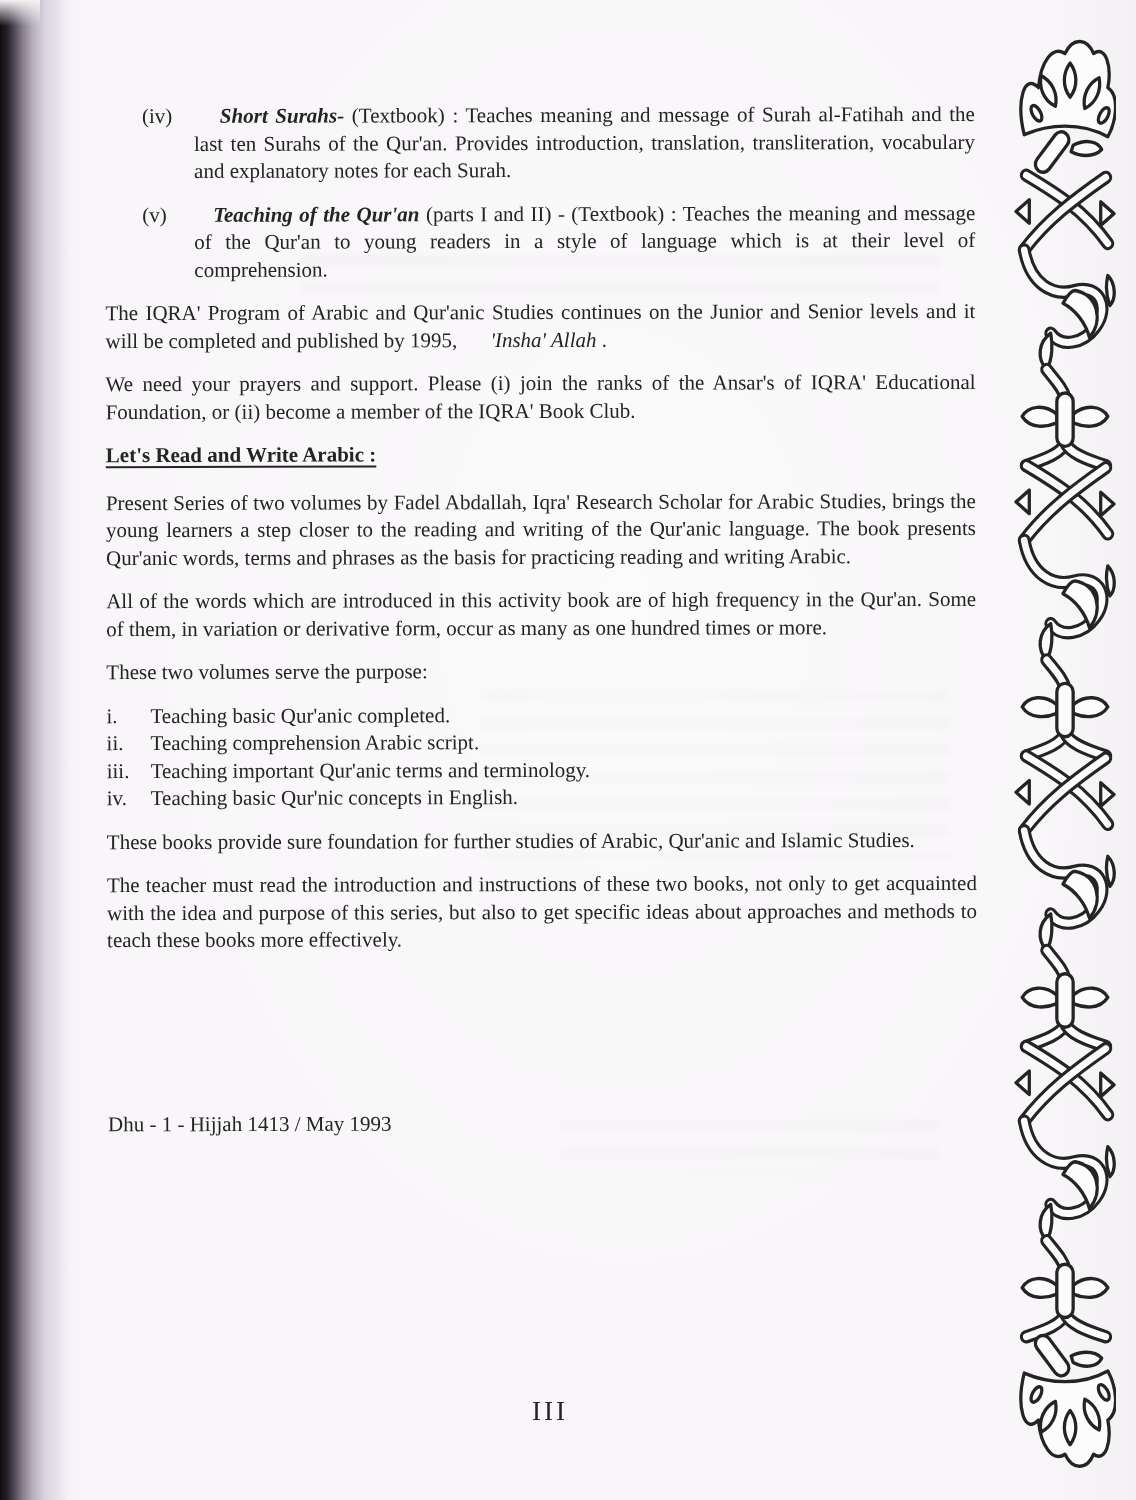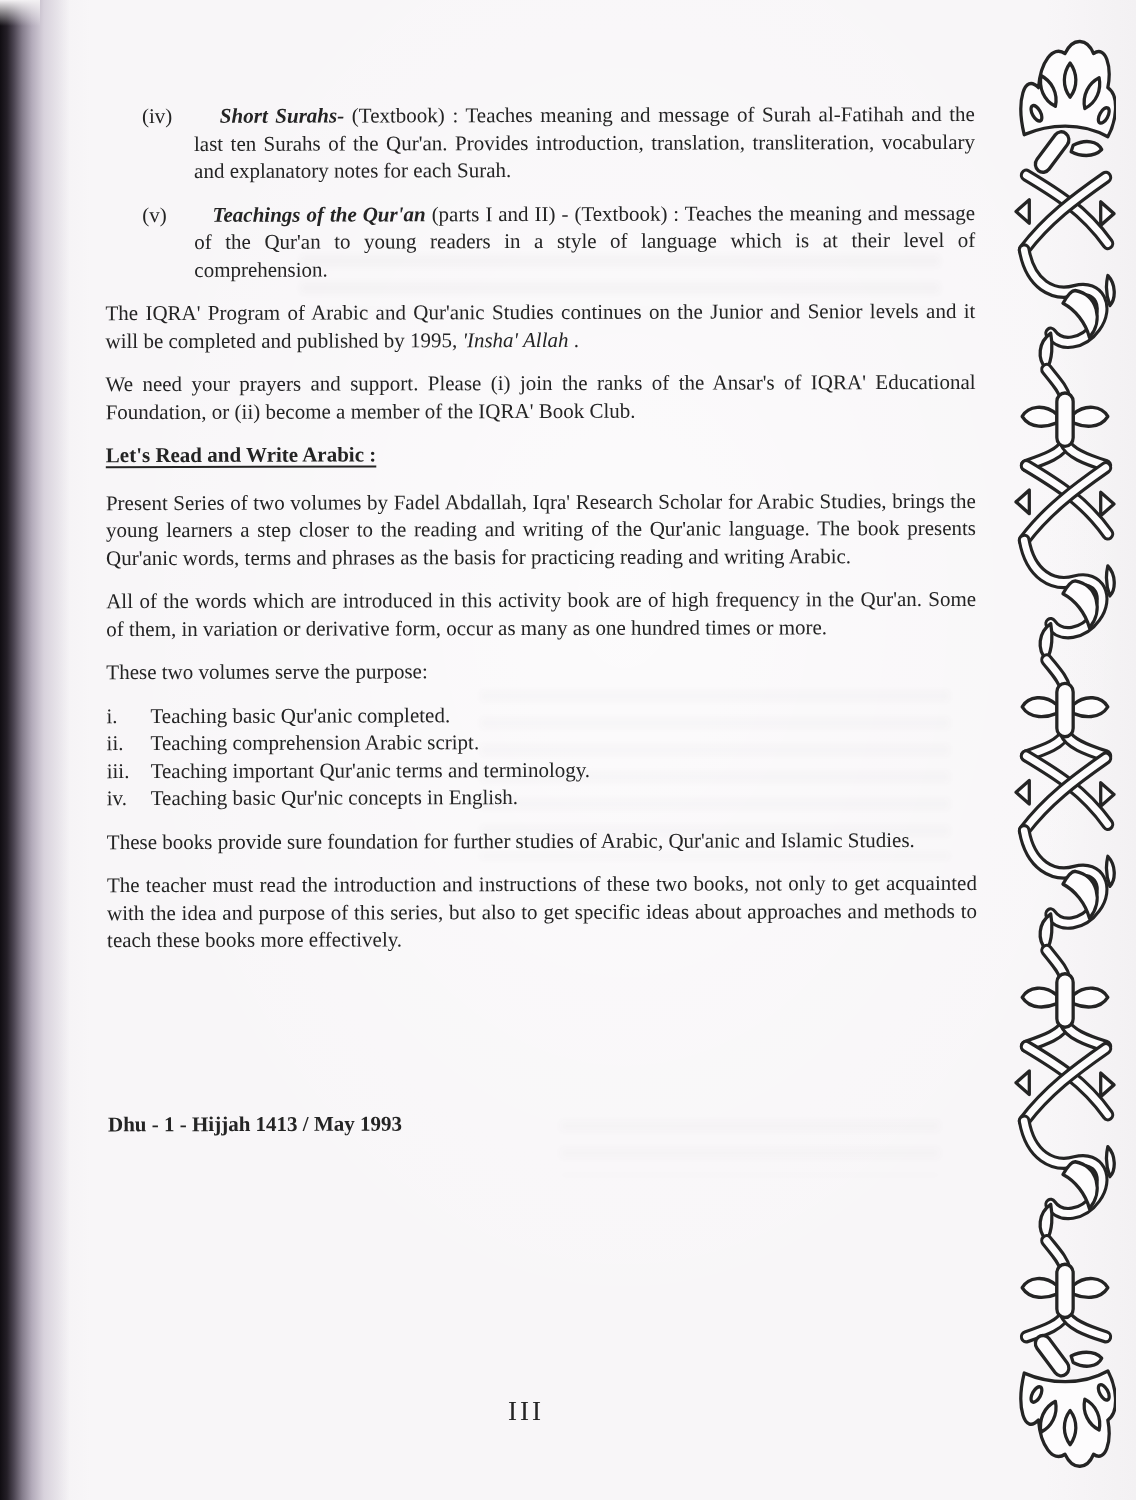--- a/index.html
+++ b/index.html
@@ -57,41 +57,40 @@
 
   .section-heading {
     font-weight: 700;
     text-decoration: underline;
     text-underline-offset: 4px;
     text-decoration-thickness: 2px;
     margin: 10px 0 20px 0;
     text-align: left;
   }
 
-  .italic { font-style: italic; }
+  .italic { font-style: italic; margin-left: 28px; }
 
   .roman-list { margin: 0 0 16px 0; text-align: left; }
   .roman-list .row { white-space: nowrap; }
   .roman-list .marker { display: inline-block; width: 44px; }
 
   .date-line {
     position: absolute;
     left: 108px;
     top: 1112px;
     font-size: 21px;
     transform: rotate(-0.15deg);
-    font-weight: bold;
   }
 
   .page-number {
     position: absolute;
     left: 508px;
     top: 1396px;
     width: 60px;
-    text-align: left;
+    text-align: right;
     font-size: 27px;
     letter-spacing: 3px;
   }
 
   
   .ornament {
     position: absolute;
     left: 1014px;
     top: 30px;
     width: 102px;
@@ -128,21 +127,21 @@
 <main class="content">
 
   <div class="hang">
     <span>(iv)</span>
     <span class="item-title">Short Surahs-</span>
     <span>(Textbook) : Teaches meaning and message of Surah al-Fatihah and the last ten Surahs of the Qur'an. Provides introduction, translation, transliteration, vocabulary and explanatory notes for each Surah.</span>
   </div>
 
   <div class="hang">
     <span>(v)</span>
-    <span class="item-title">Teachings of the Qur'an</span>
+    <span class="item-title">Teaching of the Qur'an</span>
     <span>(parts I and II) - (Textbook) : Teaches the meaning and message of the Qur'an to young readers in a style of language which is at their level of comprehension.</span>
   </div>
 
   <p><span>The IQRA' Program of Arabic and Qur'anic Studies continues on the Junior and Senior levels and it will be completed and published by 1995, </span><span class="italic">'Insha'  Allah</span><span> .</span></p>
 
   <p>We need your prayers and support. Please (i) join the ranks of the Ansar's of IQRA' Educational Foundation, or (ii) become a member of the IQRA' Book Club.</p>
 
   <h2 class="section-heading" style="font-size:21px;">Let's Read and Write Arabic :</h2>
 
   <p>Present Series of two volumes by Fadel Abdallah, Iqra' Research Scholar for Arabic Studies, brings the young learners a step closer to the reading and writing of the Qur'anic language. The book presents Qur'anic words, terms and phrases as the basis for practicing reading and writing Arabic.</p>

